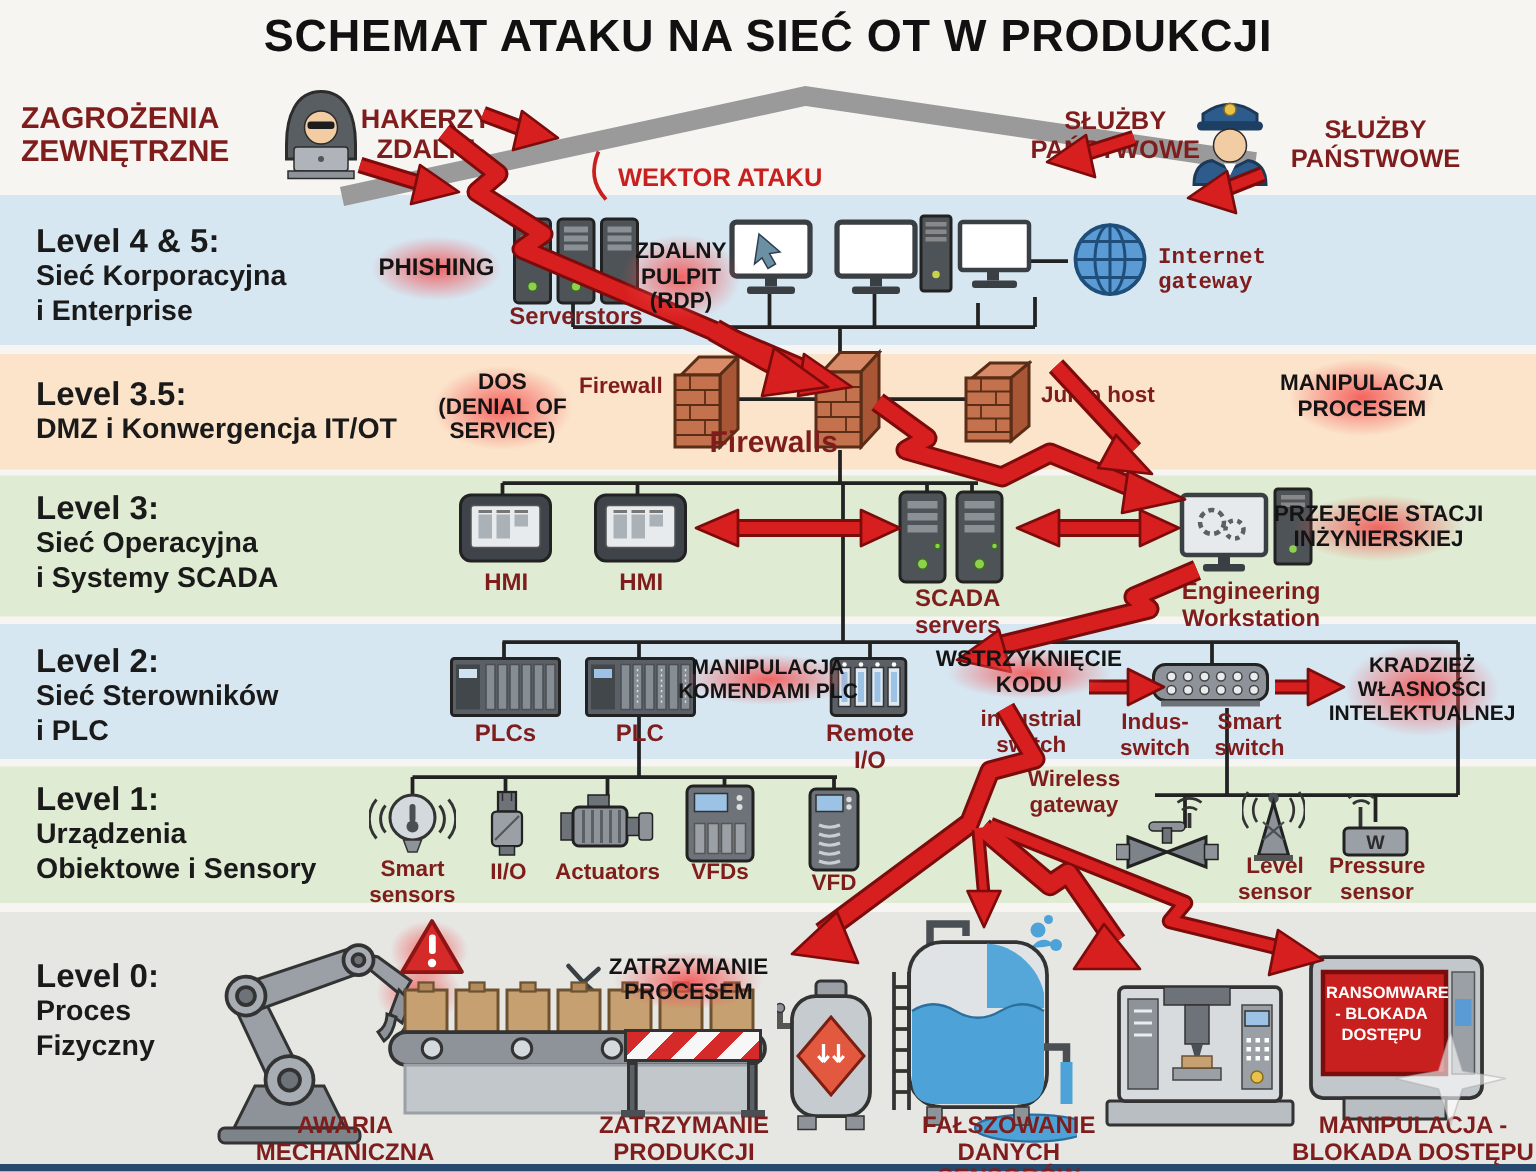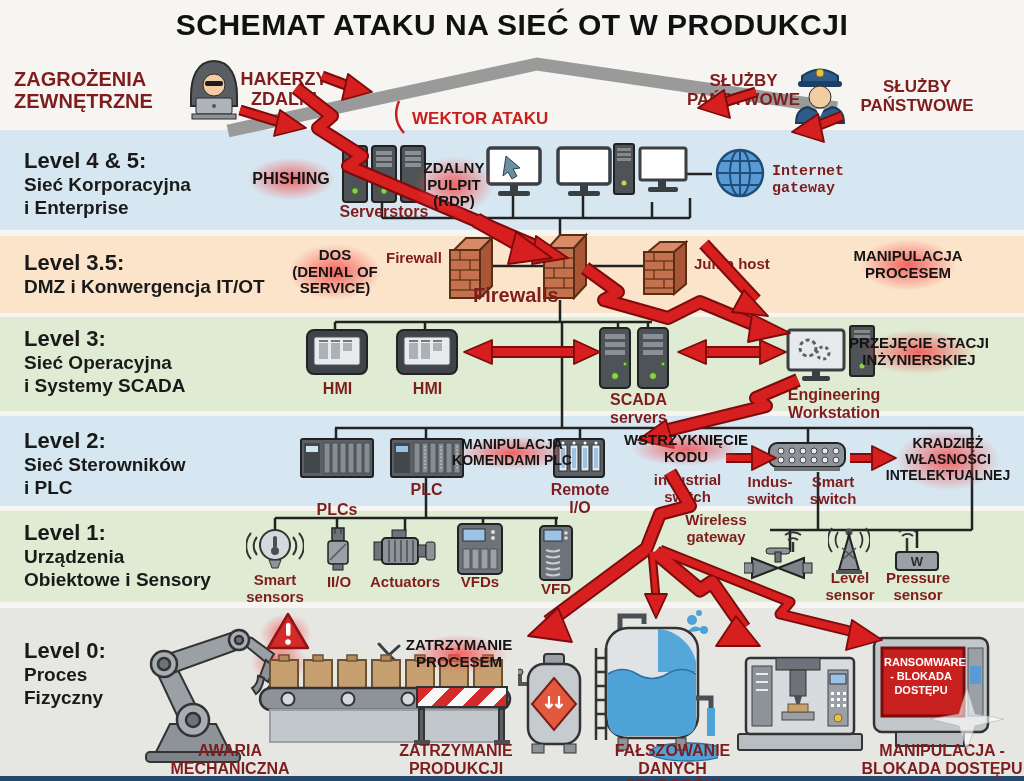--- a/index.html
+++ b/index.html
@@ -356,21 +356,21 @@
       <g fill="#868d93" stroke="#4a4f54">
         <rect x="24" y="5" width="6" height="30"></rect>
           <rect x="32" y="5" width="6" height="30"></rect>
           <rect x="40" y="5" width="6" height="30"></rect>
         <rect x="48" y="5" width="6" height="30"></rect>
           <rect x="56" y="5" width="6" height="30"></rect>
           <rect x="64" y="5" width="6" height="30"></rect>
       </g>
     </svg>
   </div>
-  <div class="lbl" style="left:312px;top:481px;width:50px;font-size:16px;margin-top:20px;">PLCs</div>
+  <div class="lbl" style="left:312px;top:481px;width:50px;font-size:16px;">PLCs</div>
 
   <div class="icon" style="left:390px;top:438px;">
     <svg width="74" height="40" viewBox="0 0 74 40">
       <rect x="1" y="1" width="72" height="38" rx="2" fill="#5a6066" stroke="#222" stroke-width="2"></rect>
       <rect x="4" y="5" width="16" height="30" fill="#42474c"></rect>
       <rect x="6" y="8" width="12" height="6" fill="#9cc3e5"></rect>
       <g fill="#868d93" stroke="#4a4f54">
         <rect x="24" y="5" width="6" height="30"></rect>
           <rect x="32" y="5" width="6" height="30"></rect>
           <rect x="40" y="5" width="6" height="30"></rect>

